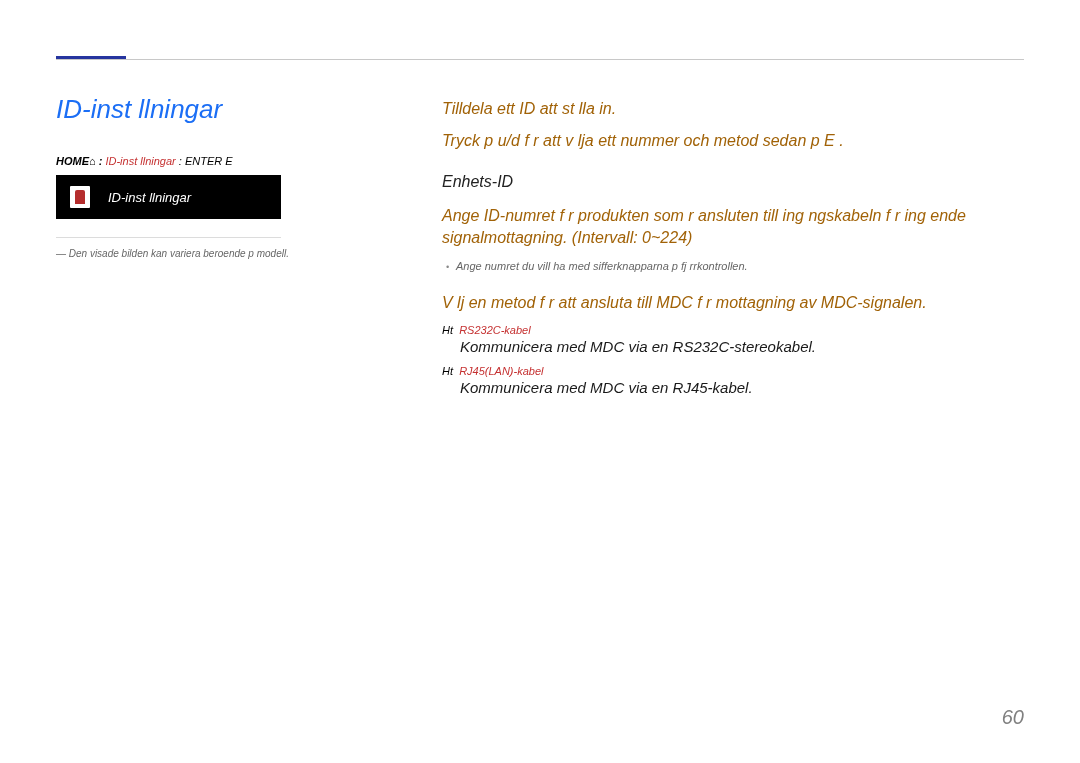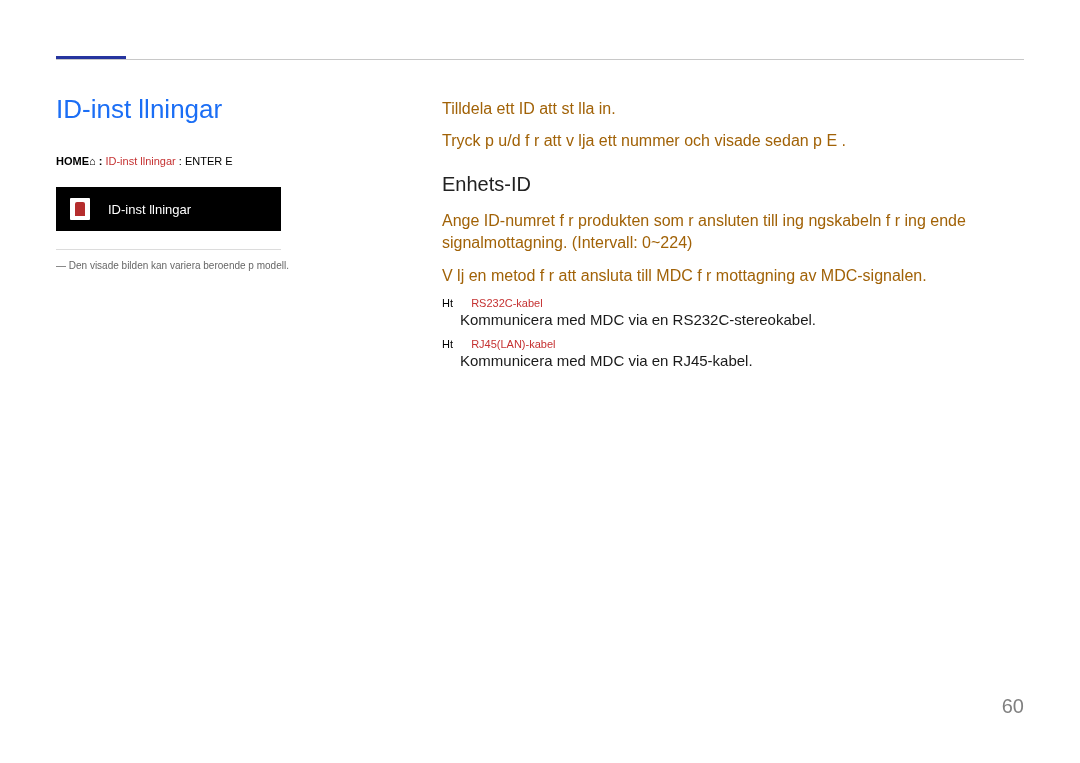--- a/index.html
+++ b/index.html
@@ -1,15 +1,15 @@
 <!DOCTYPE html>
 <html><head>
 <meta charset="utf-8">
 <style>
-  * { margin: 0; padding: 0; box-sizing: border-box; }
+  * { margin: 0; padding: 0; box-sizing: border-box; font-style: italic; }
   body {
     font-family: Arial, Helvetica, sans-serif;
     width: 1080px;
     height: 763px;
     background: #ffffff;
     color: #000000;
     position: relative;
   }
   .page {
     padding: 56px 56px 40px 56px;
@@ -49,21 +49,21 @@
   }
   .title-blue {
     font-size: 26px;
     font-weight: 400;
     color: #1b6ef5;
     margin-bottom: 30px;
   }
   .breadcrumb {
     font-size: 11px;
     font-weight: 700;
-    margin-bottom: 20px;
+    margin-bottom: 8px;
   }
   .bc-home { color: #000; }
   .bc-sep  { color: #000; }
   .bc-red  { color: #c53131; font-weight: 400; }
   .bc-tail { color: #000; font-weight: 400; }
 
   .ui-box {
     width: 225px;
     height: 44px;
     background: #000000;
@@ -112,21 +112,21 @@
     color:#666666;
   }
 
   .para {
     font-size:16px;
     color:#a16207;
     margin-bottom:10px;
     line-height:1.4;
   }
   .h2 {
-    font-size:20px;
+    font-size:16px;
     font-weight:400;
     color:#222;
     margin: 20px 0 14px 0;
   }
   .sub-note {
     font-size:11px;
     color:#666666;
     margin-left:14px;
     margin-bottom:20px;
     position:relative;
@@ -138,31 +138,31 @@
     color:#888888;
     font-size:9px;
     top:2px;
   }
   .opt-line {
     font-size:11px;
     margin-left:0;
     margin-bottom:2px;
   }
   .opt-prefix { color:#000; }
-  .opt-red { color:#c53131;margin-left:12px; }
+  .opt-red { color:#c53131; }
   .opt-desc {
     font-size:15px;
     color:#1a1a1a;
     margin-left:18px;
     margin-bottom:10px;
   }
   .page-number {
     position:absolute;
     right:56px;
-    bottom:45px;
+    bottom:34px;
     font-size:20px;
     color:#808080;
   }
 </style>
 </head>
 <body>
 
 <div class="page">
   <div class="divider-container">
     <div class="divider-accent"></div>
@@ -181,24 +181,25 @@
         <div class="ui-icon"></div>
         <div class="ui-label">ID-inst llningar</div>
       </div>
 
       <div class="thin-separator"></div>
       <div class="footnote">―  Den visade bilden kan variera beroende p  modell.</div>
     </div>
 
     <div class="right-col">
       <p class="para">Tilldela ett ID att st lla in.</p>
-      <p class="para">Tryck p  u/d f r att v lja ett nummer och visade sedan p  E .</p>
+      <p class="para">Tryck p  u/d f r att v lja ett nummer och metod sedan p  E .</p>
 
       <h2 class="h2">Enhets-ID</h2>
       <p class="para">Ange ID-numret f r produkten som  r ansluten till ing ngskabeln f r ing ende signalmottagning. (Intervall: 0~224)</p>
+      <p class="sub-note">Ange numret du vill ha med sifferknapparna p  fj rrkontrollen.</p>
 
       <p class="para">V lj en metod f r att ansluta till MDC f r mottagning av MDC-signalen.</p>
 
       <div>
         <div class="opt-line">
           <span class="opt-prefix">Ht</span>
           &nbsp;<span class="opt-red">RS232C-kabel</span>
         </div>
         <div class="opt-desc">Kommunicera med MDC via en RS232C-stereokabel.</div>
       </div>

